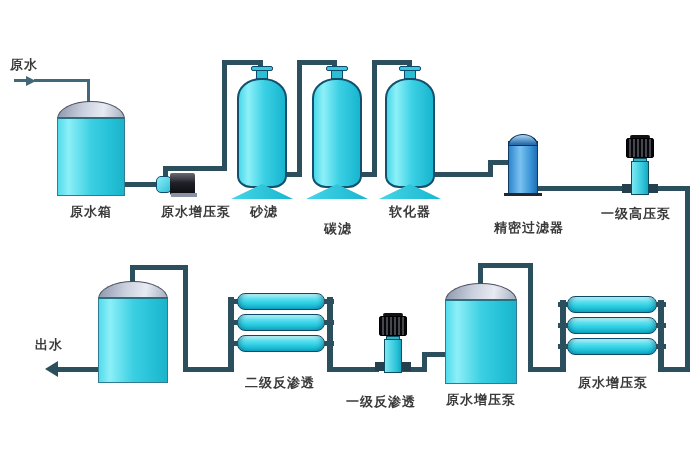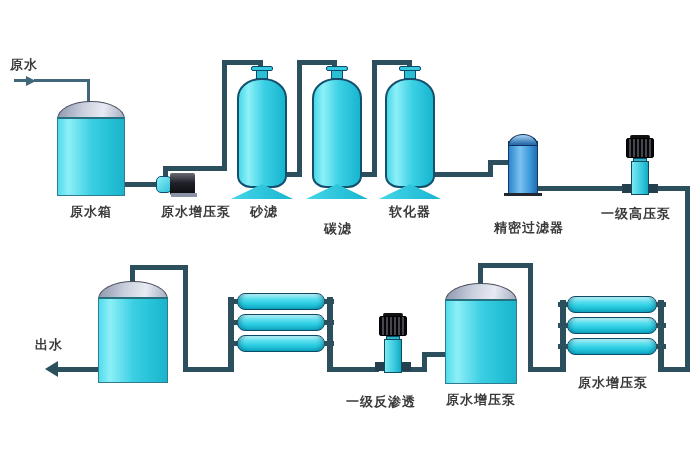--- a/index.html
+++ b/index.html
@@ -211,20 +211,21 @@
 
   <div class="pipe" style="left:333px;top:367px;width:46px;height:5px;"></div>
 
   <div class="ro" style="left:228px;top:290px;width:105px;height:82px;">
     <div class="mani" style="left:0;top:7px;height:75px;"></div>
     <div class="mani" style="left:99px;top:7px;height:75px;"></div>
     <div class="tube" style="left:9px;top:3px;width:88px;"></div>
     <div class="tube" style="left:9px;top:24px;width:88px;"></div>
     <div class="tube" style="left:9px;top:45px;width:88px;"></div>
   </div>
+  <span class="label c" style="left:280px;top:374px;">二级反渗透</span>
 
   <div class="pipe" style="left:188px;top:367px;width:40px;height:5px;"></div>
   <div class="pipe" style="left:183px;top:265px;width:5px;height:107px;"></div>
   <div class="pipe" style="left:130px;top:265px;width:58px;height:5px;"></div>
   <div class="pipe" style="left:130px;top:265px;width:5px;height:25px;"></div>
 
   <div class="tank" style="left:98px;top:281px;width:70px;height:102px;">
     <div class="dome"></div>
     <div class="tbody"></div>
   </div>

